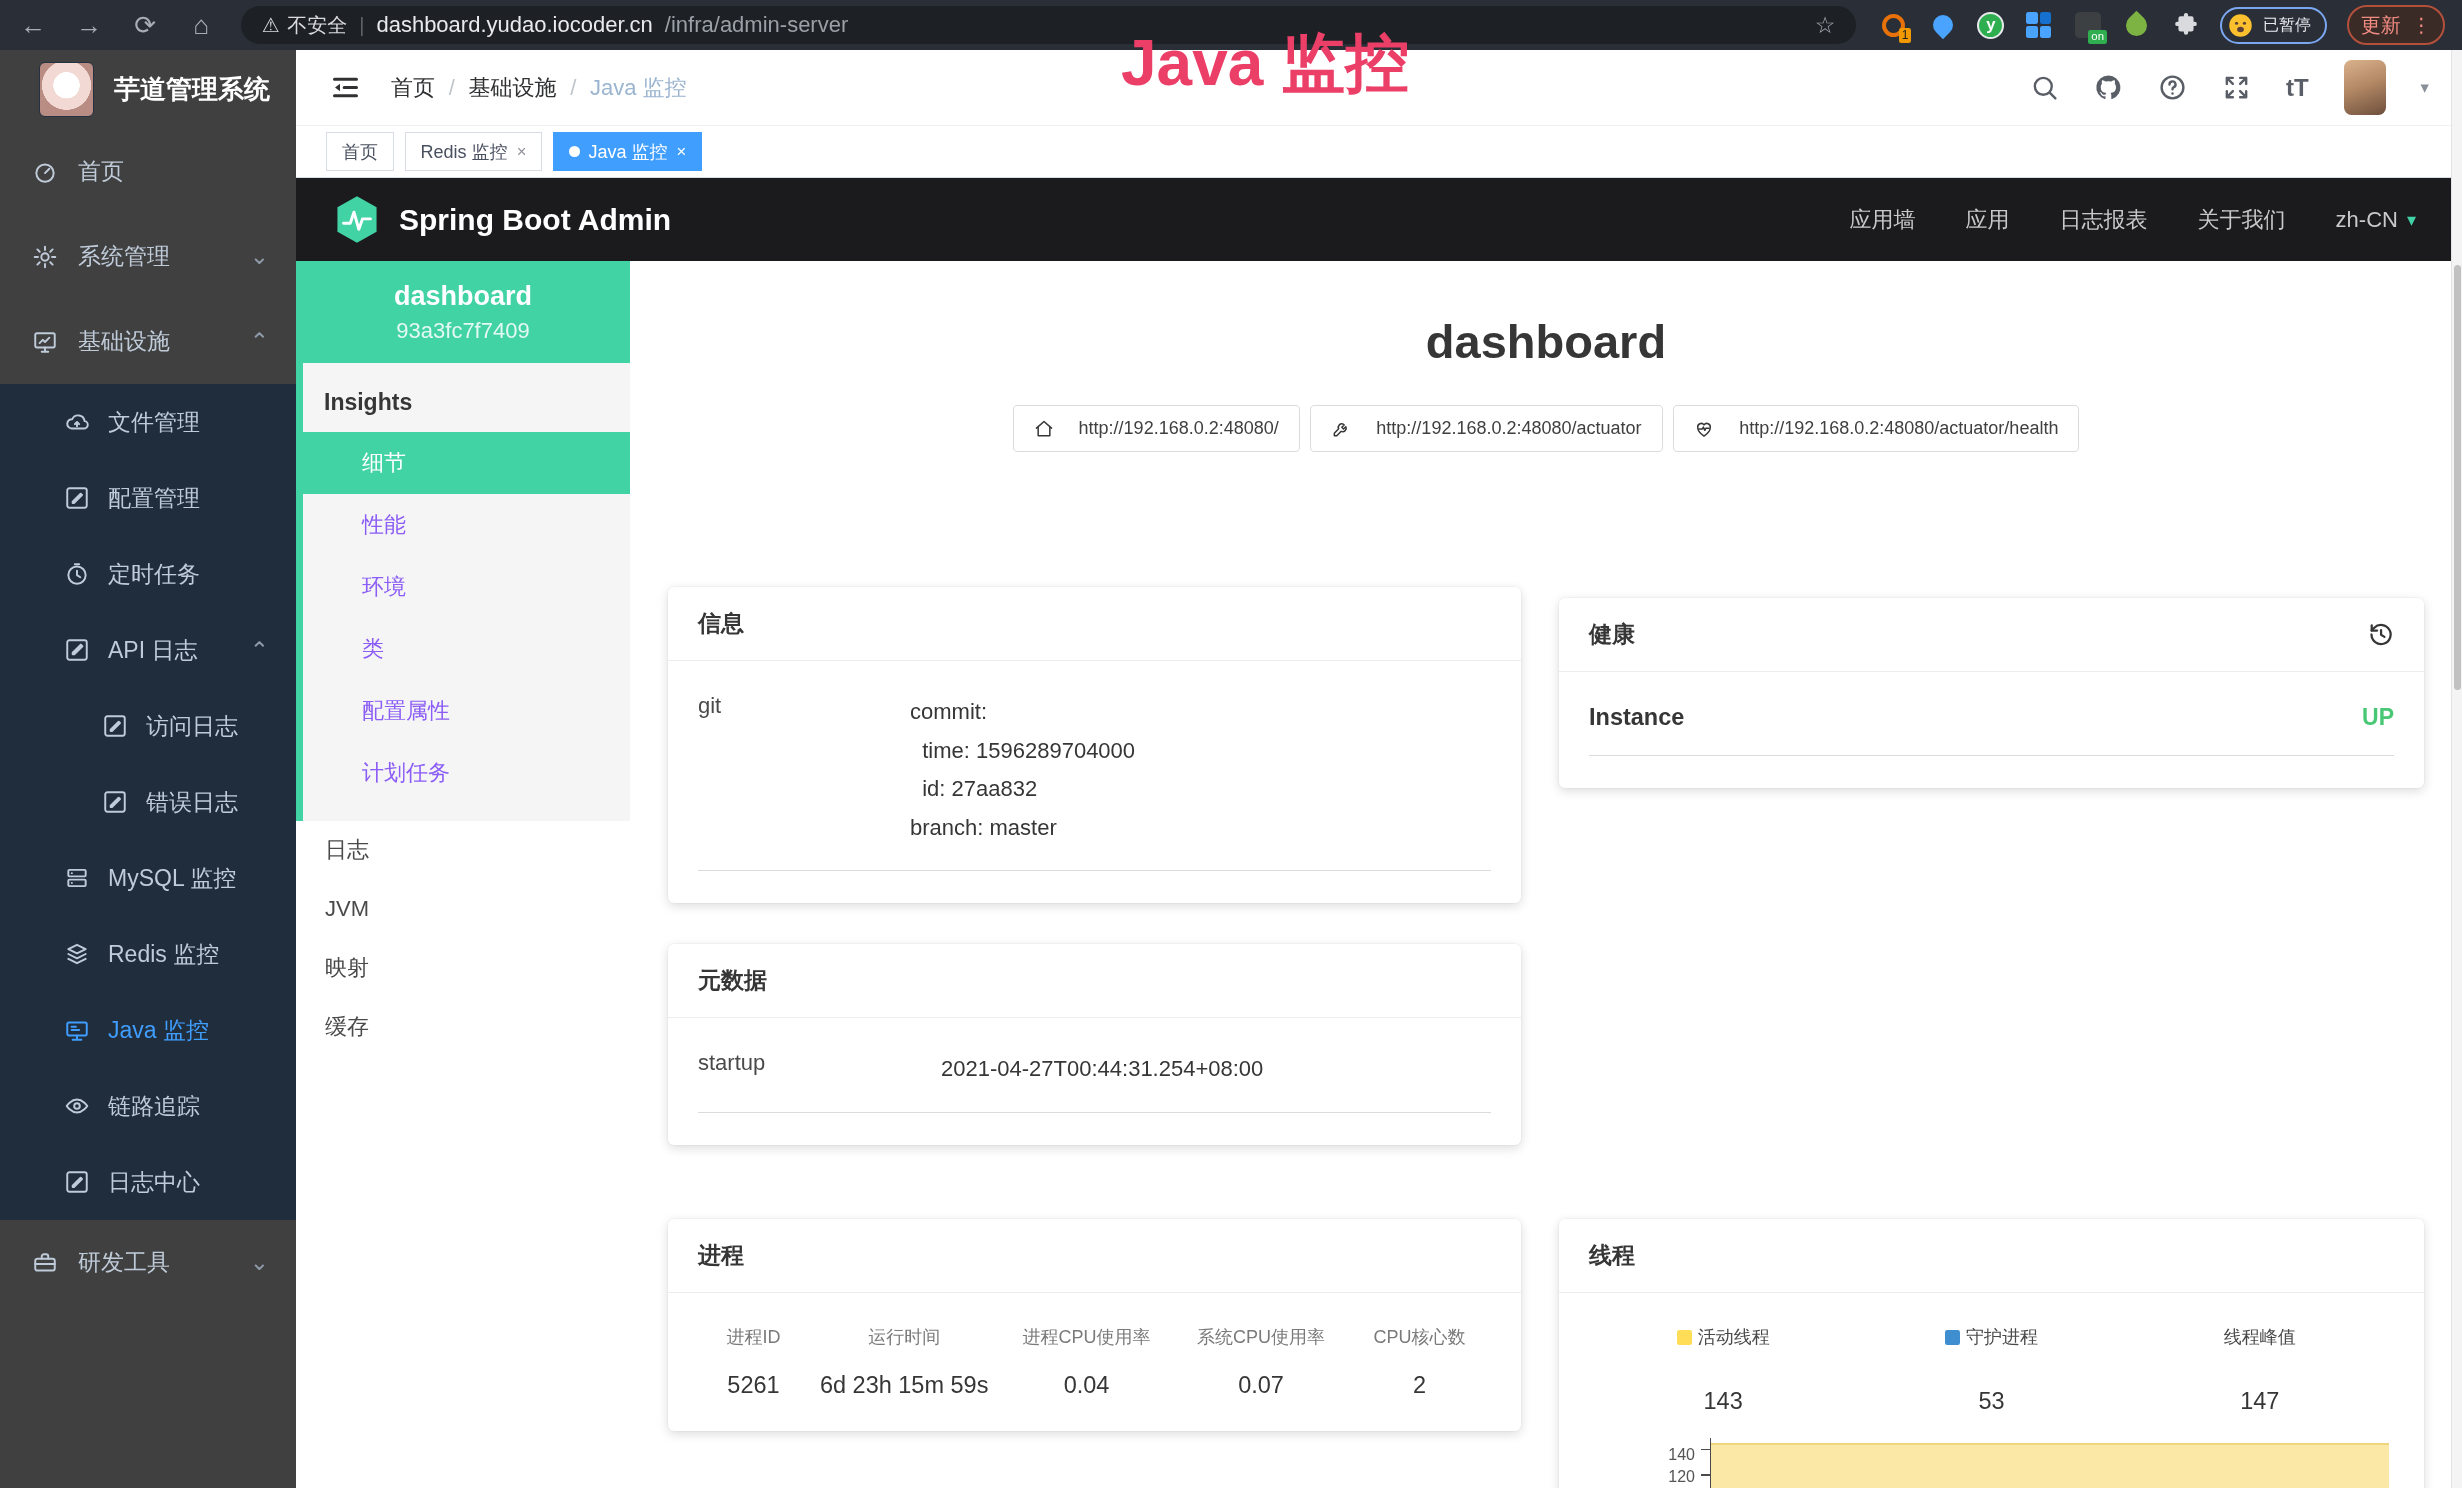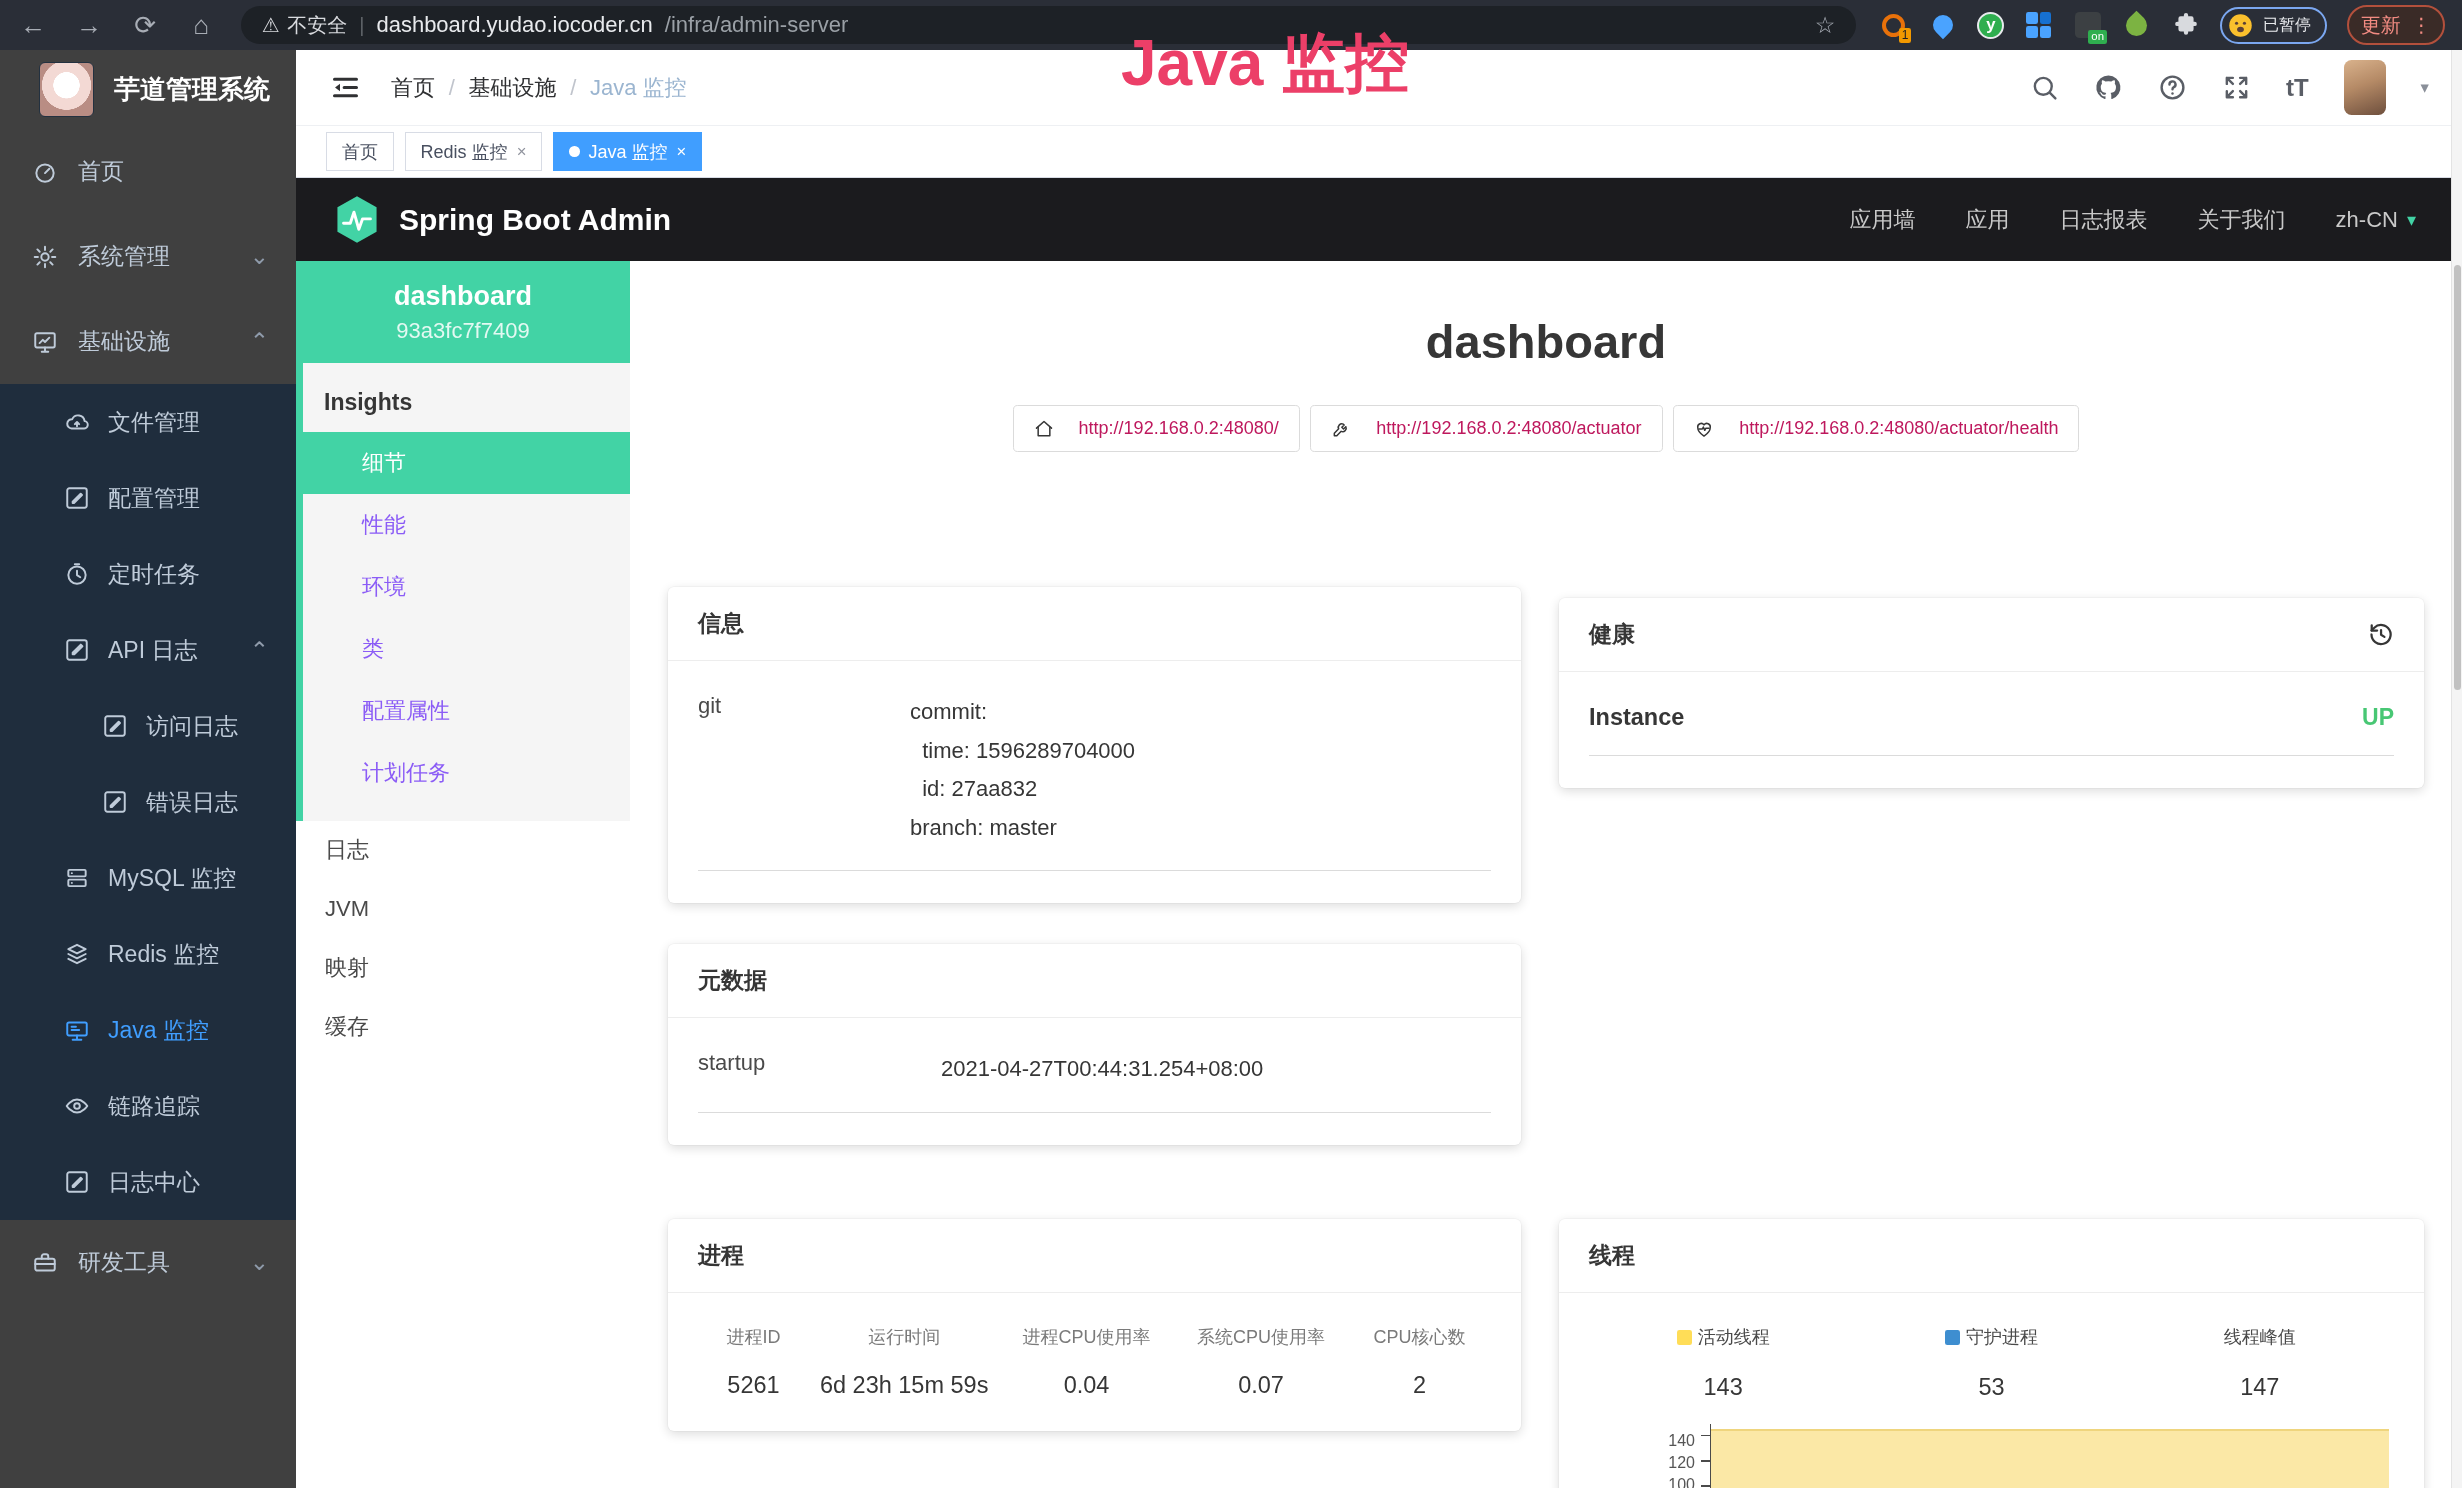--- a/index.html
+++ b/index.html
@@ -93,21 +93,21 @@
   .ins-label { font-size:23px; font-weight:bold; color:#363636; padding:18px 0 16.7px 21px; }
   .ins-item { height:62px; display:flex; align-items:center; padding-left:59px; font-size:22px; color:#8b5cf6; cursor:pointer; }
   .ins-item.active { background:#42d3a5; color:#fff; }
   .side-item { height:59px; display:flex; align-items:center; padding-left:29px; font-size:22px; color:#4a4a4a; cursor:pointer; }
 
   .sba-content { flex:1 1 auto; position:relative; overflow:hidden; background:#fff; }
   .hero { text-align:center; margin-top:53px; }
   .hero-title { font-size:47px; font-weight:600; color:#363636; }
   .hero-sub { font-size:27px; color:#4a4a4a; margin-top:12px; }
   .links-row { display:flex; justify-content:center; gap:10.6px; margin-top:36px; }
-  .link-btn { display:flex; align-items:center; gap:25px; border:0.8px solid #dbdbdb; border-radius:4.6px; background:#fff; padding:12px 20px; font-size:18px; color:#be185d; cursor:pointer; }
+  .link-btn { display:flex; align-items:center; gap:25px; border:0.8px solid #dbdbdb; border-radius:4.6px; background:#fff; padding:12px 20px; font-size:18px; color:#404040; cursor:pointer; }
   .link-btn .icon { width:20px; height:20px; color:#363636; }
 
   .card { position:absolute; background:#fff; border-radius:6px;
           box-shadow:0 3px 10.6px rgba(10,10,10,.14), 0 0 0 0.8px rgba(10,10,10,.03); }
   .card-head { display:flex; align-items:center; justify-content:space-between; padding:21px 30px; border-bottom:1.5px solid #ededed; }
   .card-title { font-size:23px; font-weight:600; color:#363636; }
   .card-body { padding:32px 30px; }
   .kv-row { display:flex; padding-bottom:23px; border-bottom:1.5px solid #dbdbdb; }
   .kv-label { width:212px; flex:0 0 auto; font-size:22px; color:#4a4a4a; }
   .kv-value { flex:1; font-size:22px; color:#363636; white-space:pre-wrap; line-height:1.75; }
@@ -118,21 +118,21 @@
   .hist-ic svg { width:100%; height:100%; stroke:currentColor; fill:none; stroke-width:2; stroke-linecap:round; stroke-linejoin:round; }
 
   .ptable { display:flex; text-align:center; }
   .pcol { display:flex; flex-direction:column; gap:23px; }
   .pcol:nth-child(1){ width:14%; } .pcol:nth-child(2){ width:24%; }
   .pcol:nth-child(3){ width:22%; } .pcol:nth-child(4){ width:22%; } .pcol:nth-child(5){ width:18%; }
   .phead { font-size:18px; color:#7a7a7a; }
   .pval { font-size:23.5px; color:#363636; }
 
   .legend { display:flex; text-align:center; }
-  .lg-col { width:33.33%; display:flex; flex-direction:column; gap:25px; align-items:center; }
+  .lg-col { width:33.33%; display:flex; flex-direction:column; gap:39px; align-items:center; }
   .lg-label { font-size:18px; color:#4a4a4a; display:flex; align-items:center; gap:6px; }
   .lg-sq { width:15px; height:15px; border-radius:2.3px; display:inline-block; }
   .sq-yellow { background:#ffdd57; }
   .sq-blue { background:#3e8ed0; }
   .lg-val { font-size:23.5px; color:#363636; }
 
   .chart { position:relative; margin-top:23px; height:319px; }
   .ylab { position:absolute; left:0; width:106px; text-align:right; font-size:16px; color:#555; }
   .ytick { position:absolute; left:112px; width:9px; height:1.5px; background:#4a4a4a; }
   .plot { position:absolute; left:121px; right:4.6px; top:0; bottom:0; border-left:1.5px solid #4a4a4a; }

